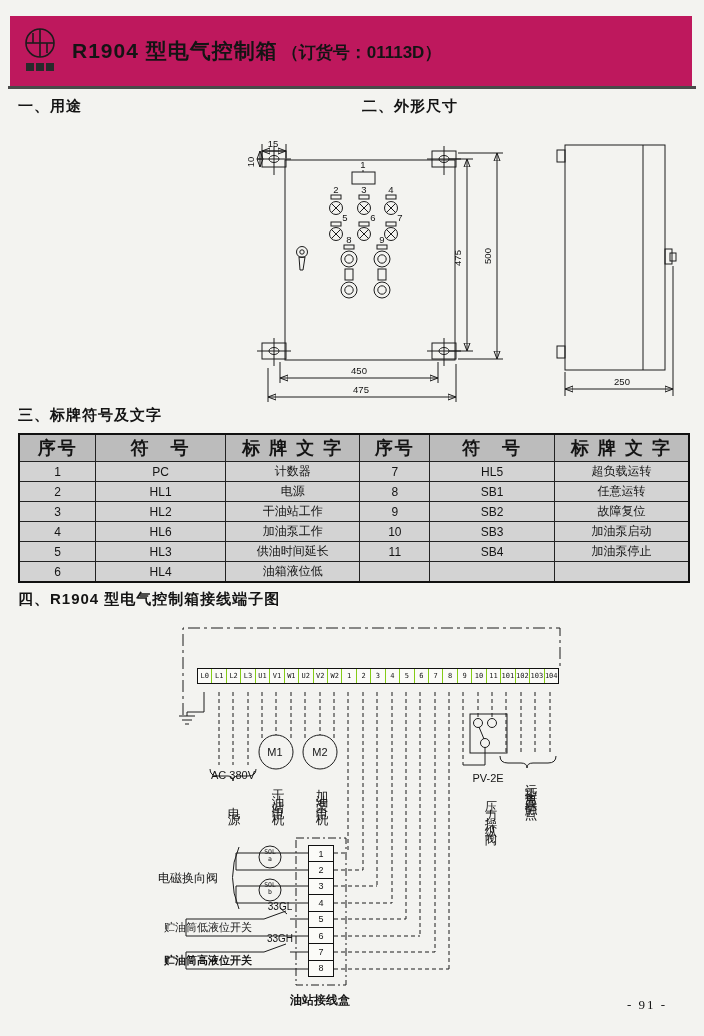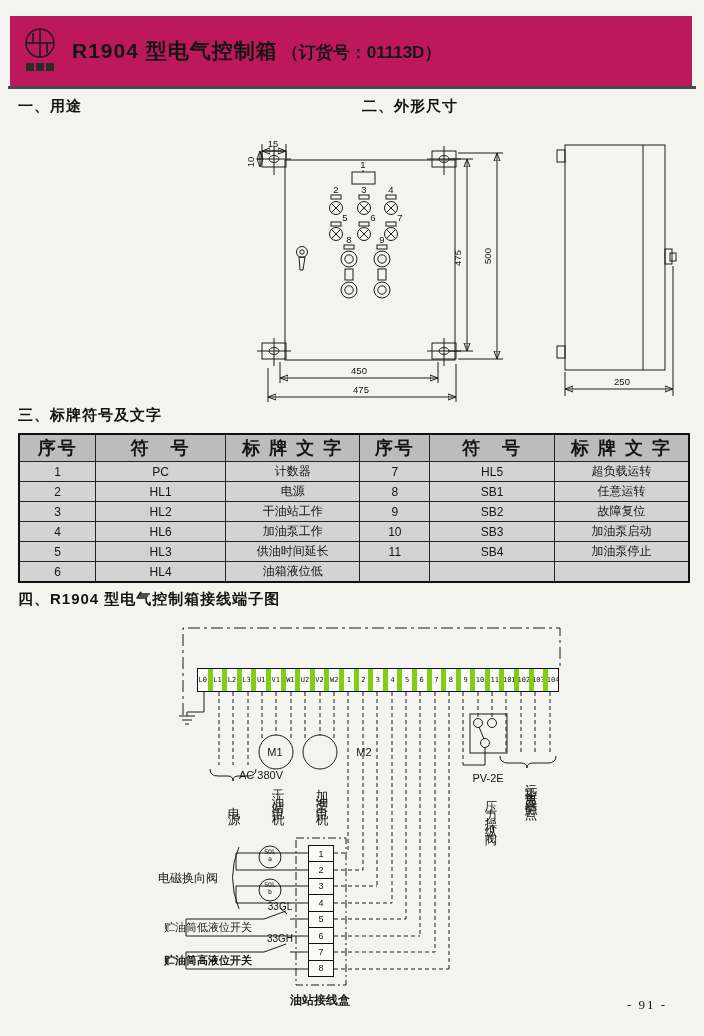--- a/index.html
+++ b/index.html
@@ -16,23 +16,23 @@
   .title-wrap{margin-left:12px;white-space:nowrap;}
   .title-main{font-size:21px;font-weight:bold;letter-spacing:1px;}
   .title-order{font-size:17px;font-weight:bold;margin-left:4px;}
   .rule{left:8px;top:86px;width:688px;height:2.5px;background:#4a4a4a;}
   .sec-title{font-size:15px;font-weight:bold;letter-spacing:1px;}
   .para-col{left:16px;top:116px;width:241px;}
   .para-col p{margin:0;font-size:13.4px;line-height:19px;text-indent:2em;text-align:justify;}
   .np-table{border-collapse:collapse;width:672px;border:2px solid #111;background:#d3d3d3;}
   .np-table th{background:#bcbcbc;font-size:18px;font-weight:bold;height:24px;border:1px solid #222;letter-spacing:2px;}
   .np-table td{background:#d3d3d3;font-size:12px;height:17px;border:1px solid #222;text-align:center;}
-  .tstrip{left:197px;top:668px;width:362px;height:24px;display:flex;border:1.5px solid #111;
+  .tstrip{left:197px;top:668px;width:362px;height:16px;display:flex;border:1.5px solid #111;
         box-sizing:border-box;background:#fbfbf8;text-align:right;}
-  .tcell{flex:1;border-left:5px solid #84cc16;display:flex;align-items:center;justify-content:center;
+  .tcell{flex:1;border-left:1px solid #84cc16;display:flex;align-items:center;justify-content:center;
         font-size:7px;font-family:"DejaVu Sans Mono","Liberation Mono",monospace;overflow:hidden;}
   .tcell:first-child{border-left:none;}
   .jcol{left:308px;top:845px;width:26px;height:132px;display:flex;flex-direction:column;
         border:1.2px solid #111;box-sizing:border-box;background:#fbfbf8;}
   .jcell{flex:1;border-top:1px solid #111;display:flex;align-items:center;justify-content:center;font-size:9px;}
   .jcell:first-child{border-top:none;}
   .vtext{writing-mode:vertical-rl;text-orientation:upright;font-size:12.5px;letter-spacing:6px;}
   .dlabel{font-size:11px;text-align:center;}
   .sol-txt{font-size:6.5px;line-height:7px;text-align:center;font-family:"DejaVu Sans Mono",monospace;}
   .pagenum{font-size:13px;font-family:"Liberation Serif","DejaVu Serif",serif;letter-spacing:2px;}
@@ -420,24 +420,24 @@
       <div class="jcell">1</div>
       <div class="jcell">2</div>
       <div class="jcell">3</div>
       <div class="jcell">4</div>
       <div class="jcell">5</div>
       <div class="jcell">6</div>
       <div class="jcell">7</div>
       <div class="jcell">8</div>
     </div>
 
-  <div class="abs dlabel" style="left:203px;top:769px;width:60px;margin-left:28px;">AC 380V</div>
+  <div class="abs dlabel" style="left:203px;top:769px;width:60px;">AC 380V</div>
   <div class="abs vtext" style="left:225px;top:797px;">电源</div>
   <div class="abs dlabel" style="left:261px;top:746px;width:28px;">M1</div>
-  <div class="abs dlabel" style="left:305px;top:746px;width:30px;padding-left:44px;">M2</div>
+  <div class="abs dlabel" style="left:305px;top:746px;width:30px;">M2</div>
   <div class="abs vtext" style="left:269px;top:779px;">干油站电机</div>
   <div class="abs vtext" style="left:313px;top:779px;">加油泵电机</div>
   <div class="abs sol-txt" style="left:258px;top:849px;width:24px;">
     <div>SOL</div>
     <div>a</div>
   </div>
   <div class="abs sol-txt" style="left:258px;top:882px;width:24px;">
     <div>SOL</div>
     <div>b</div>
   </div>

